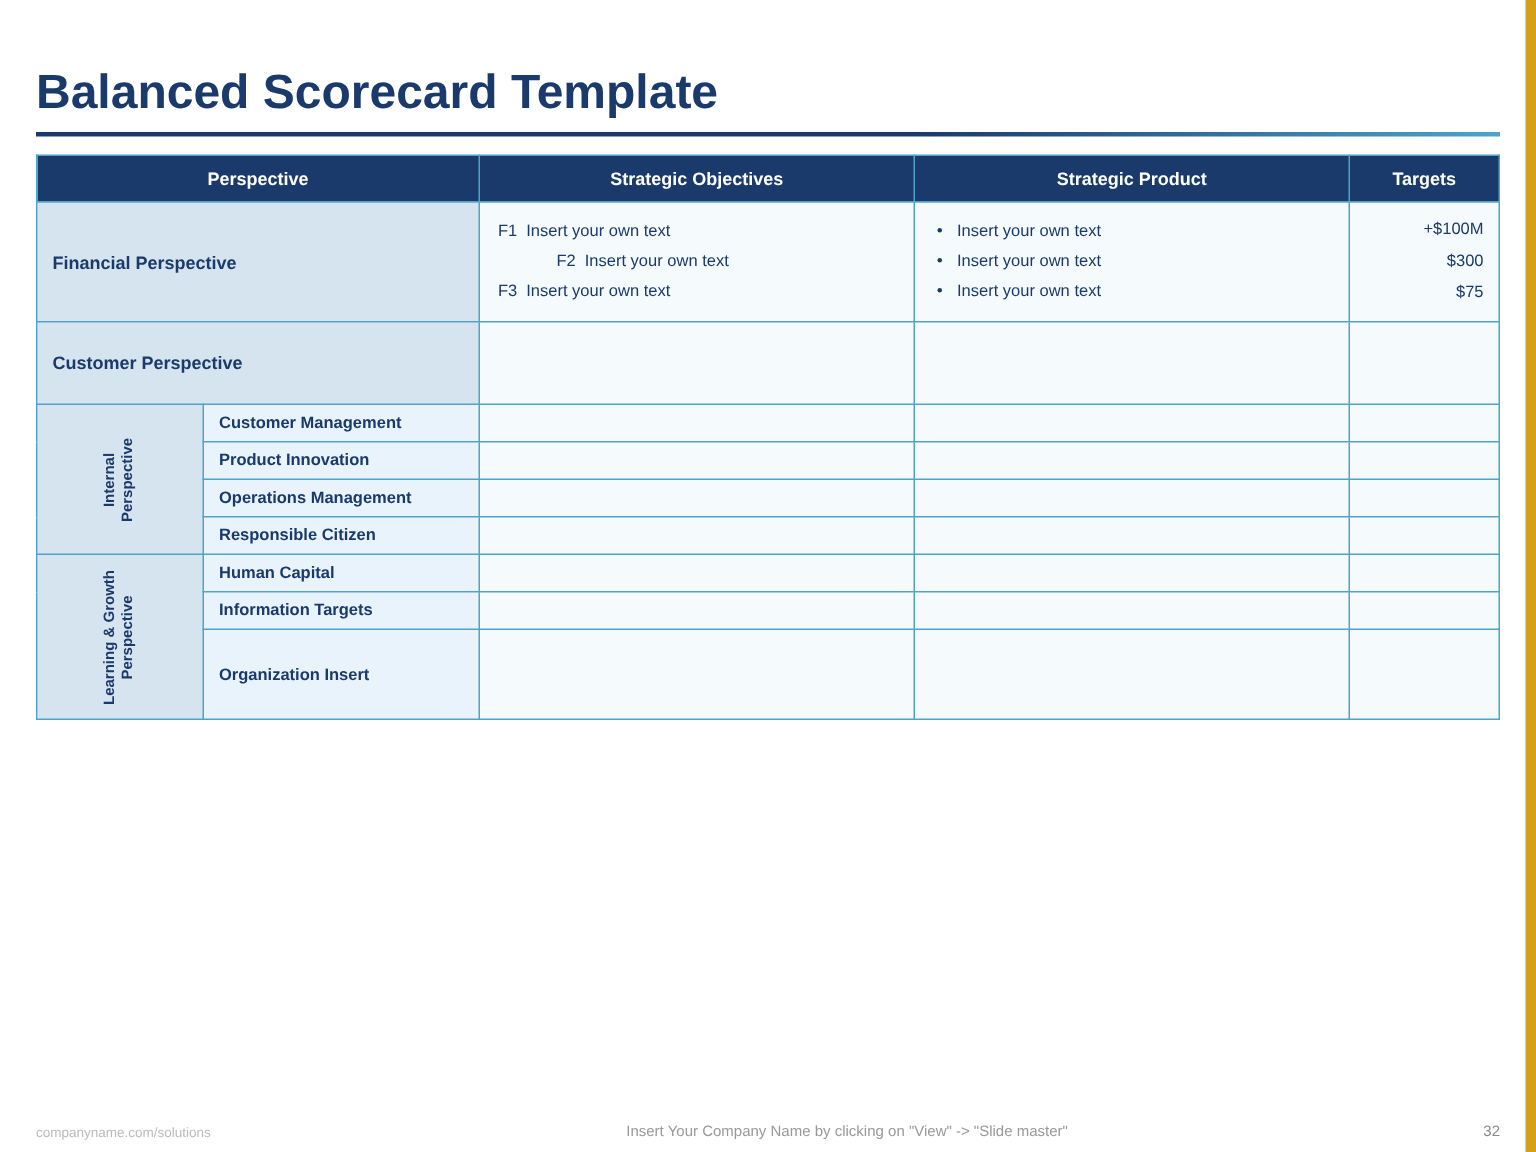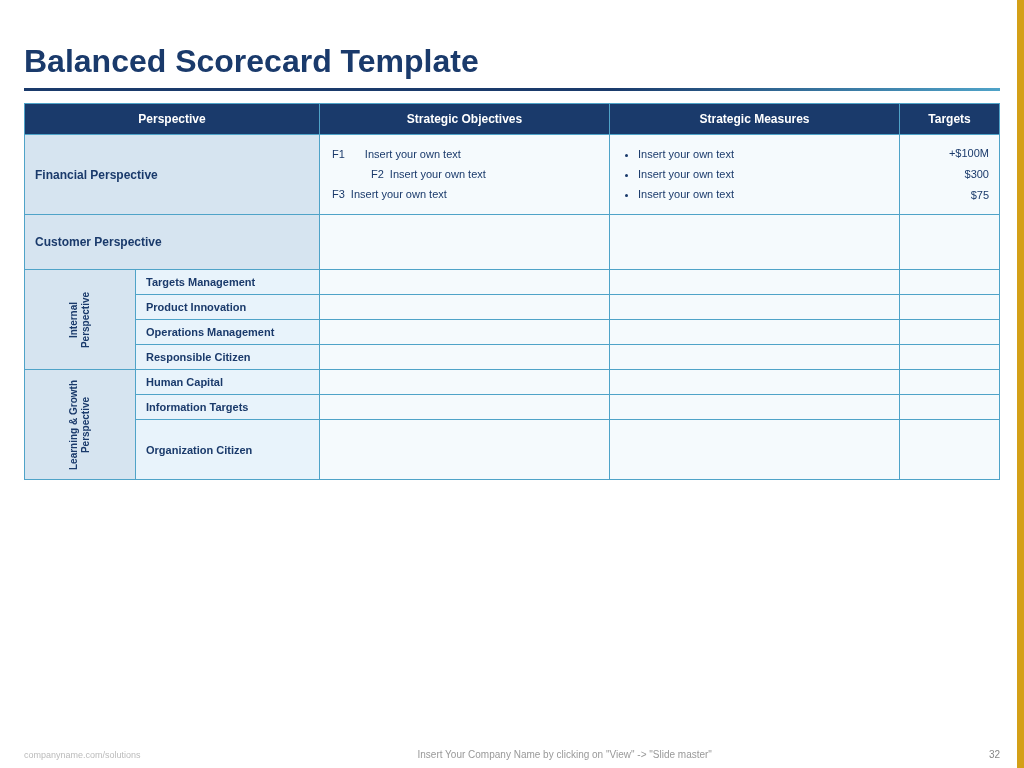--- a/index.html
+++ b/index.html
@@ -169,31 +169,31 @@
 <div class="page-container">
 
   <h1 class="page-title">Balanced Scorecard Template</h1>
   <div class="title-underline"></div>
 
   <table class="scorecard-table">
     <thead>
       <tr class="header-row">
         <th colspan="2">Perspective</th>
         <th>Strategic Objectives</th>
-        <th>Strategic Measures</th>
+        <th>Strategic Product</th>
         <th>Targets</th>
       </tr>
     </thead>
     <tbody>
 
       <tr>
         <td colspan="2" class="perspective-label" style="width:220px; padding: 14px 10px;">Financial Perspective</td>
         <td class="data-cell" style="width:290px; padding:10px 12px;">
           <div class="financial-objectives">
-            <div><span style="margin-right:20px;">F1</span><span>Insert your own text</span></div>
+            <div><span style="margin-right:6px;">F1</span><span>Insert your own text</span></div>
             <div><span style="margin-right:6px;padding-left:39px;">F2</span><span>Insert your own text</span></div>
             <div><span style="margin-right:6px;">F3</span><span>Insert your own text</span></div>
           </div>
         </td>
         <td class="data-cell" style="width:290px; padding:10px 12px;">
           <div class="financial-measures">
             <ul>
               <li>Insert your own text</li>
               <li>Insert your own text</li>
               <li>Insert your own text</li>
@@ -214,21 +214,21 @@
         <td class="data-cell"></td>
         <td class="data-cell"></td>
         <td class="targets-cell"></td>
       </tr>
 
       <tr>
         <td class="rotated-cell" rowspan="4">
           <span class="rotated-text">Internal<br>Perspective</span>
         </td>
         <td class="sub-perspective-label">
-          <span>Targets Management</span>
+          <span>Customer Management</span>
         </td>
         <td class="data-cell"></td>
         <td class="data-cell"></td>
         <td class="targets-cell"></td>
       </tr>
 
       <tr>
         <td class="sub-perspective-label">
           <span>Product Innovation</span>
         </td>
@@ -271,21 +271,21 @@
         <td class="sub-perspective-label">
           <span>Information Targets</span>
         </td>
         <td class="data-cell"></td>
         <td class="data-cell"></td>
         <td class="targets-cell"></td>
       </tr>
 
       <tr>
         <td class="sub-perspective-label" style="height: 60px;">
-          <span>Organization Citizen</span>
+          <span>Organization Insert</span>
         </td>
         <td class="data-cell"></td>
         <td class="data-cell"></td>
         <td class="targets-cell"></td>
       </tr>
 
     </tbody>
   </table>
 
   <div class="footer">

